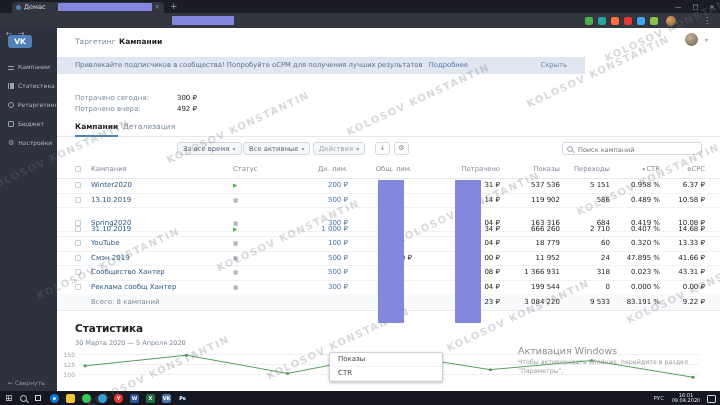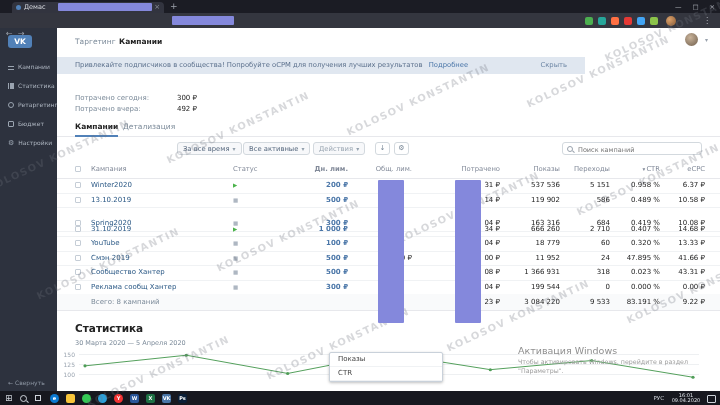--- a/index.html
+++ b/index.html
@@ -72,21 +72,21 @@
   .mag::after{content:'';position:absolute;left:4px;top:4.4px;width:2.6px;height:1px;background:#99a2ad;transform:rotate(45deg);}
   .search input{position:absolute;left:13px;top:0.5px;width:122px;height:10px;border:none;outline:none;
                 font-size:6.5px;color:#222;background:transparent;font-family:inherit;}
   
   .thead{position:absolute;left:0;top:132px;width:663px;height:18px;border-bottom:1px solid #e7e8ec;
          font-size:6.8px;color:#828a99;line-height:18px;}
   .cb{position:absolute;left:18px;width:6px;height:6px;border:1px solid #c5cdd6;border-radius:1px;background:#fff;box-sizing:border-box;}
   .c-name{position:absolute;left:34px;white-space:nowrap;}
   .c-status{position:absolute;left:176px;font-size:5.5px;}
   .num{position:absolute;text-align:right;white-space:nowrap;}
-  .c-dlim{right:372px;font-weight:bold;} .c-tlim{right:308px;} .c-spent{right:220px;} .c-imp{right:160px;}
+  .c-dlim{right:372px;} .c-tlim{right:308px;} .c-spent{right:220px;} .c-imp{right:160px;}
   .c-clicks{right:110px;} .c-ctr{right:60px;} .c-ecpc{right:15px;}
   .sort{font-size:5.5px;color:#828a99;margin-right:1px;}
   .trow{position:absolute;left:0;width:663px;height:14.5px;border-bottom:1px solid #f0f2f4;
         font-size:7px;line-height:14.5px;color:#222;}
   .trow .c-name{color:#2a5885;}
   .trow .c-dlim{color:#4a76a8;}
   .c-status.active{color:#4bb34b;} .c-status.paused{color:#aeb7c2;}
   .trow-total{position:absolute;left:0;top:266px;width:663px;height:16px;background:#f9fafb;
               border-bottom:1px solid #e7e8ec;font-size:7px;line-height:16px;color:#222;}
   .total-label{position:absolute;left:34px;color:#7b8a99;}

